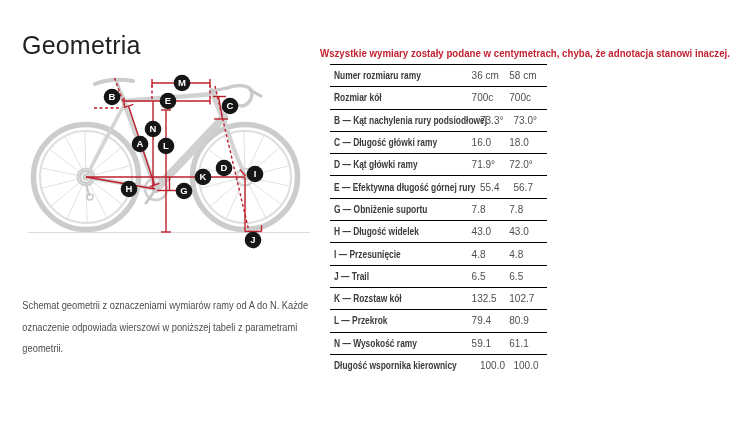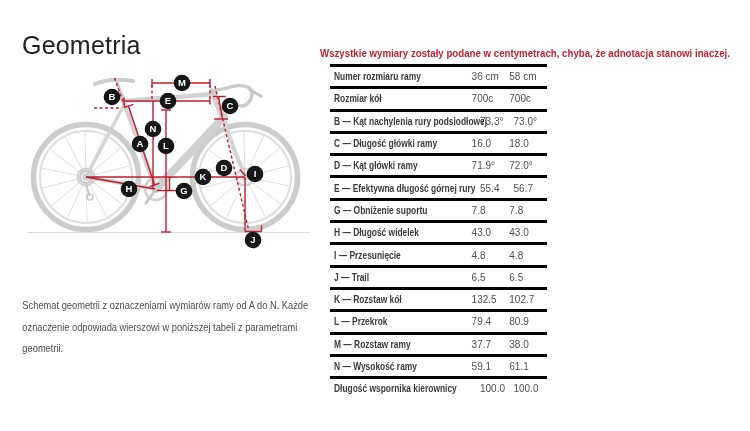--- a/index.html
+++ b/index.html
@@ -19,21 +19,21 @@
   }
   .figure{position:absolute;left:10px;top:62px;width:300px;height:190px;}
   .caption{
     position:absolute;left:12px;top:264px;width:296px;
     text-align:left;color:#4d4d4d;font-size:10px;line-height:21.5px;margin-top:31px;
   }
   .caption .cap-line{white-space:nowrap;transform:scaleX(.93);transform-origin:center top;}
   .geo-table{position:absolute;left:330px;top:64px;width:217px;}
   .geo-row{
     display:flex;align-items:center;height:22.3px;
-    border-top:3px solid #000000;box-sizing:border-box;
+    border-top:1px solid #000000;box-sizing:border-box;
   }
   .geo-row .cell-label{
     width:146px;padding-left:4px;overflow:visible;white-space:nowrap;
     font-size:10px;font-weight:700;color:#3a3a3a;
   }
   .geo-row .cell-label span{display:inline-block;transform:scaleX(.84);transform-origin:left center;}
   .geo-row .cell-val{width:40px;font-size:10px;color:#4e4e4e;white-space:nowrap;}
 </style>
 </head>
 <body>
@@ -271,25 +271,20 @@
       <div class="cell-label"><span>K — Rozstaw kół</span></div>
       <div class="cell-val">132.5</div>
       <div class="cell-val">102.7</div>
     </div>
     <div class="geo-row">
       <div class="cell-label"><span>L — Przekrok</span></div>
       <div class="cell-val">79.4</div>
       <div class="cell-val">80.9</div>
     </div>
     <div class="geo-row">
-      <div class="cell-label"><span>M — Rozstaw ramy</span></div>
-      <div class="cell-val">37.7</div>
-      <div class="cell-val">38.0</div>
-    </div>
-    <div class="geo-row">
       <div class="cell-label"><span>N — Wysokość ramy</span></div>
       <div class="cell-val">59.1</div>
       <div class="cell-val">61.1</div>
     </div>
     <div class="geo-row">
       <div class="cell-label"><span>Długość wspornika kierownicy</span></div>
       <div class="cell-val">100.0</div>
       <div class="cell-val">100.0</div>
     </div>
   </div>

